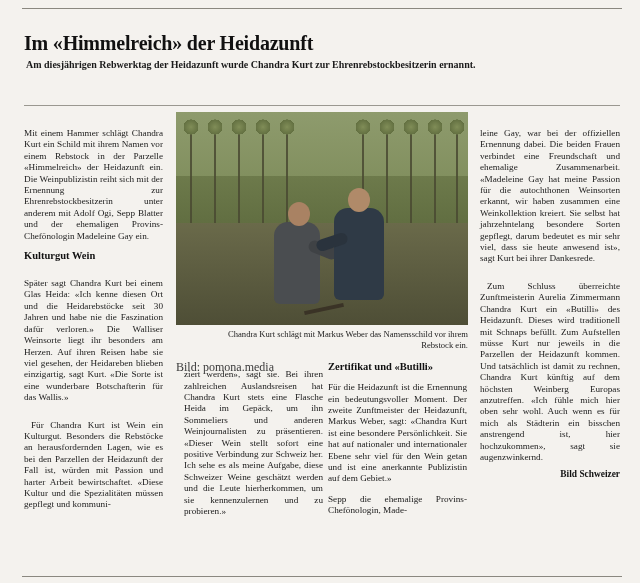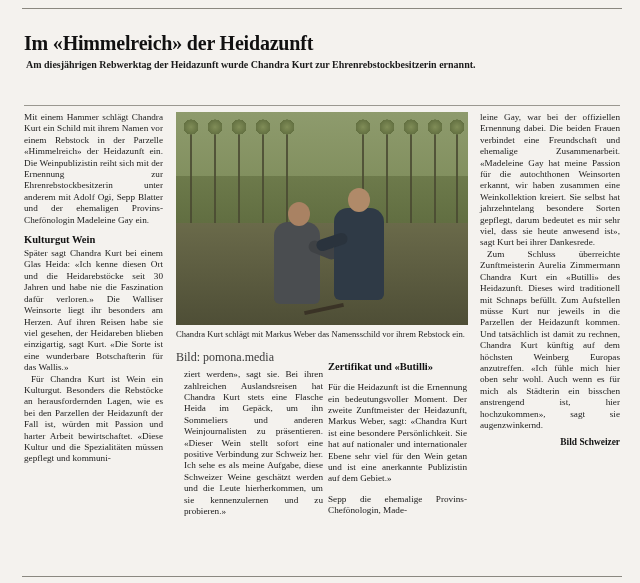--- a/index.html
+++ b/index.html
@@ -71,21 +71,21 @@
   .col {
     position: absolute;
     top: 0;
     width: 139px;
     font-size: 9.2px;
     line-height: 11.4px;
     text-align: justify;
     color: #1c1c1c;
   }
   .col p {
-    margin: 0 0 0 0;
+    margin: 16px 0 0 0;
     text-indent: 0;
   }
   .col p + p {
     text-indent: 7px;
   }
   .col1 { left: 0; }
   .col4 { left: 456px; width: 140px; }
   .subhead {
     font-weight: bold;
     font-size: 10.5px;
@@ -104,21 +104,22 @@
     height: 213px;
     overflow: hidden;
     position: relative;
     background: #6f7a4f;
   }
   .figure .caption {
     font-size: 8.6px;
     line-height: 10.6px;
     margin-top: 4px;
     color: #1c1c1c;
-    text-align: left;
+    text-align: right;
+    margin-left: 20px;
   }
   .figure .credit {
     font-size: 12px;
     line-height: 10px;
     margin-top: 12px;
     color: #3a3a3a;
     text-align: left;
     font-style: normal;
   }
   .col-under-photo {

